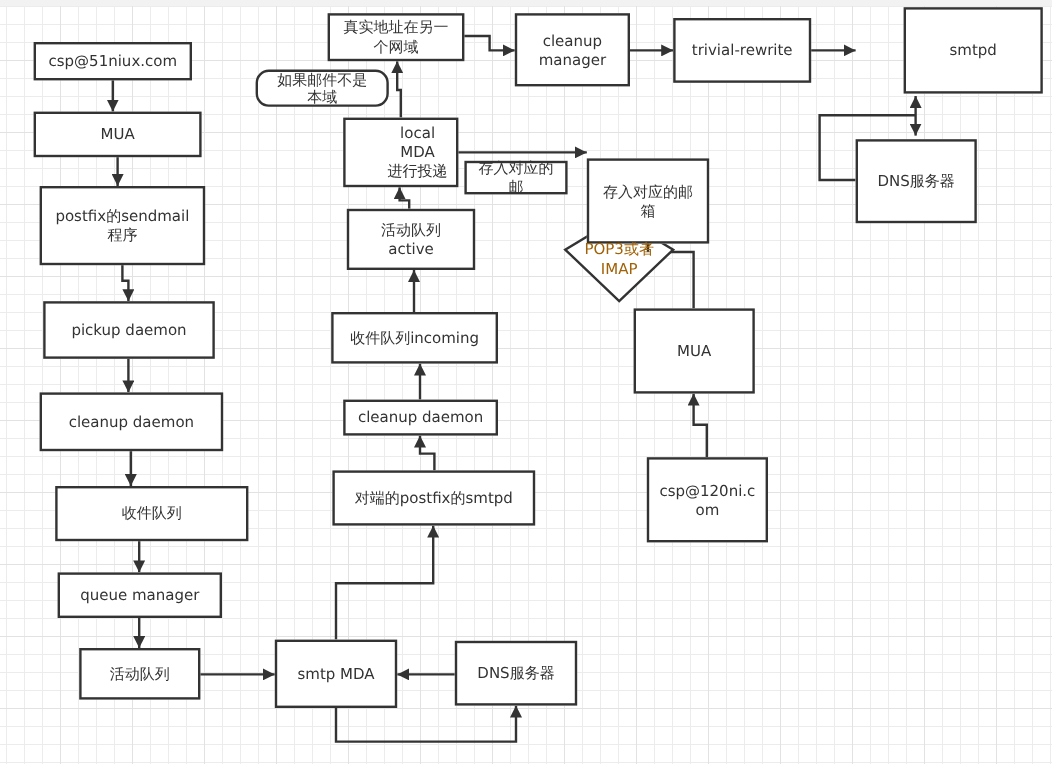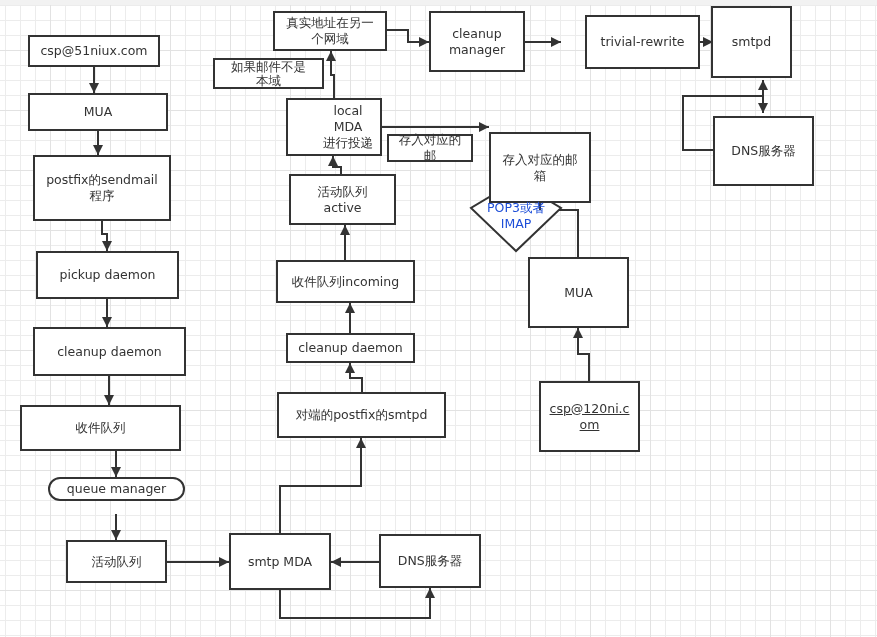--- a/index.html
+++ b/index.html
@@ -20,21 +20,21 @@
   svg.edges { position: absolute; left: 0; top: 0; width: 877px; height: 637px; }
   .node {
     position: absolute; box-sizing: border-box;
     border: 2px solid #333333; background: #ffffff;
     display: flex; align-items: center; justify-content: center;
     text-align: center; color: #333333;
     font-size: 12.5px; line-height: 16px;
     padding: 0 4px; white-space: pre-line;
   }
   .diamond-label {
-    position: absolute; text-align: center; color: #1d4ed8;
+    position: absolute; text-align: center; color: #a16207;
     font-size: 12.5px; line-height: 16px; white-space: pre-line;
   }
 </style>
 </head>
 <body>
 
 <svg class="edges" xmlns="http://www.w3.org/2000/svg">
   <defs>
     <marker id="arr" viewBox="0 0 10 10" refX="10" refY="5" markerWidth="5" markerHeight="5" orient="auto-start-reverse">
       <path d="M0,0 L10,5 L0,10 z" fill="#333333"></path>
@@ -74,45 +74,45 @@
   <polygon points="516,181 561,208 516,251 471,208" fill="#ffffff" stroke="#333333" stroke-width="2"></polygon>
   <path d="M540,163 L540,210" fill="none" stroke="#333333" stroke-width="2"></path>
 </svg>
 
 <div class="node" style="left:28px;top:35px;width:132px;height:32px;text-align:center;">csp@51niux.com</div>
 <div class="node" style="left:28px;top:93px;width:140px;height:38px;">MUA</div>
 <div class="node" style="left:33px;top:155px;width:138px;height:66px;">postfix的sendmail
 程序</div>
 <div class="node" style="left:36px;top:251px;width:143px;height:48px;">pickup daemon</div>
 <div class="node" style="left:33px;top:327px;width:153px;height:49px;">cleanup daemon</div>
-<div class="node" style="left:20px;top:405px;width:161px;height:46px;">收件队列</div>
-<div class="node" style="left:48px;top:477px;width:137px;height:24px;border-radius:14px;">queue manager</div>
+<div class="node" style="left:46px;top:405px;width:161px;height:46px;">收件队列</div>
+<div class="node" style="left:48px;top:477px;width:137px;height:38px;">queue manager</div>
 <div class="node" style="left:66px;top:540px;width:101px;height:43px;">活动队列</div>
 
 <div class="node" style="left:229px;top:533px;width:102px;height:57px;">smtp MDA</div>
 <div class="node" style="left:379px;top:534px;width:102px;height:54px;">DNS服务器</div>
 
 <div class="node" style="left:277px;top:392px;width:169px;height:46px;">对端的postfix的smtpd</div>
 <div class="node" style="left:286px;top:333px;width:129px;height:30px;">cleanup daemon</div>
 <div class="node" style="left:276px;top:260px;width:139px;height:43px;">收件队列incoming</div>
 <div class="node" style="left:289px;top:174px;width:107px;height:51px;">活动队列
 active</div>
 <div class="node" style="left:286px;top:98px;width:96px;height:58px;padding-left:32px;">local MDA
 进行投递</div>
-<div class="node" style="left:213px;top:58px;width:111px;height:31px;line-height:14px;">如果邮件不是
+<div class="node" style="left:213px;top:58px;width:111px;height:31px;line-height:14px;border-radius:11px;">如果邮件不是
 本域</div>
 <div class="node" style="left:273px;top:11px;width:114px;height:40px;">真实地址在另一
 个网域</div>
 
 <div class="node" style="left:429px;top:11px;width:96px;height:61px;">cleanup
 manager</div>
-<div class="node" style="left:561px;top:15px;width:115px;height:54px;margin-left:24px;">trivial-rewrite</div>
-<div class="node" style="left:711px;top:6px;width:81px;height:72px;">smtpd</div>
+<div class="node" style="left:561px;top:15px;width:115px;height:54px;">trivial-rewrite</div>
+<div class="node" style="left:753px;top:6px;width:116px;height:72px;">smtpd</div>
 <div class="node" style="left:713px;top:116px;width:101px;height:70px;">DNS服务器</div>
 
 <div class="node" style="left:489px;top:92px;width:102px;height:71px;margin-top:40px;">存入对应的邮
 箱</div>
 <div class="node" style="left:387px;top:134px;width:86px;height:28px;">存入对应的邮</div>
 <div class="diamond-label" style="left:471px;top:200px;width:90px;">POP3或者
 IMAP</div>
 <div class="node" style="left:528px;top:257px;width:101px;height:71px;">MUA</div>
-<div class="node" style="left:539px;top:381px;width:101px;height:71px;text-decoration:underline;">csp@120ni.c
+<div class="node" style="left:539px;top:381px;width:101px;height:71px;">csp@120ni.c
 om</div>
 
 </body></html>

